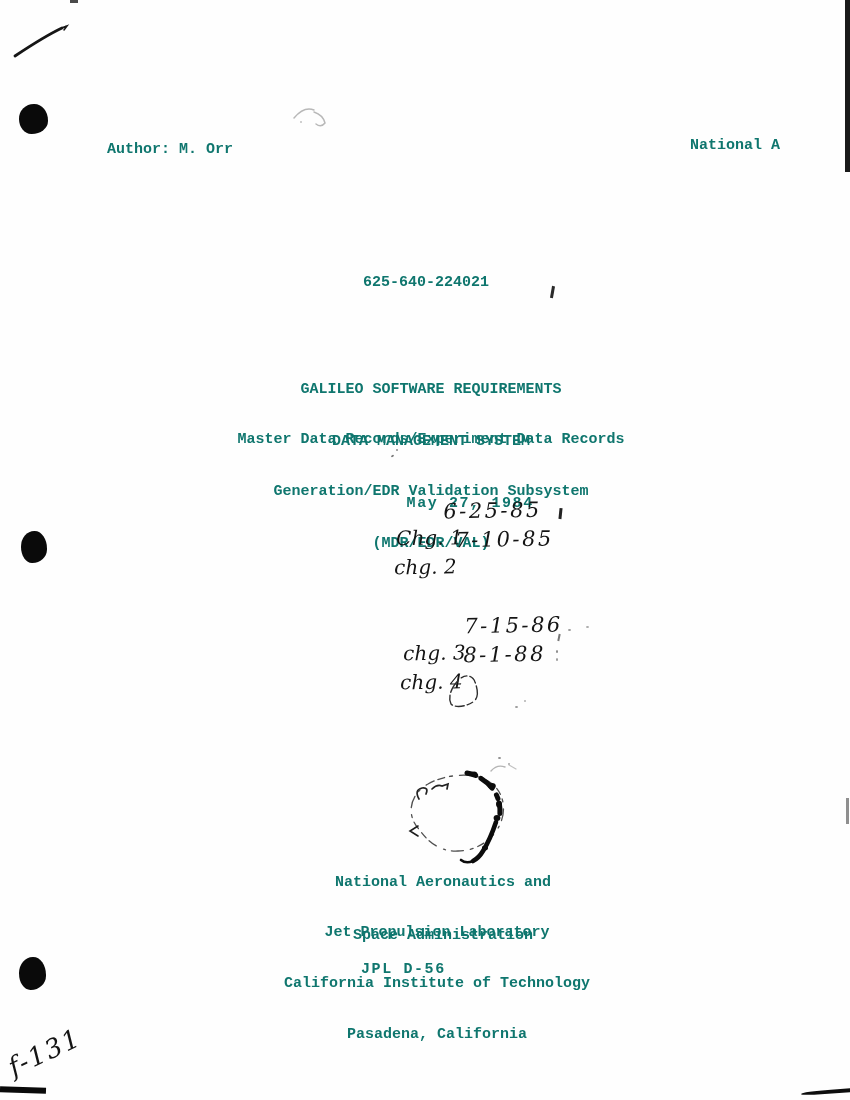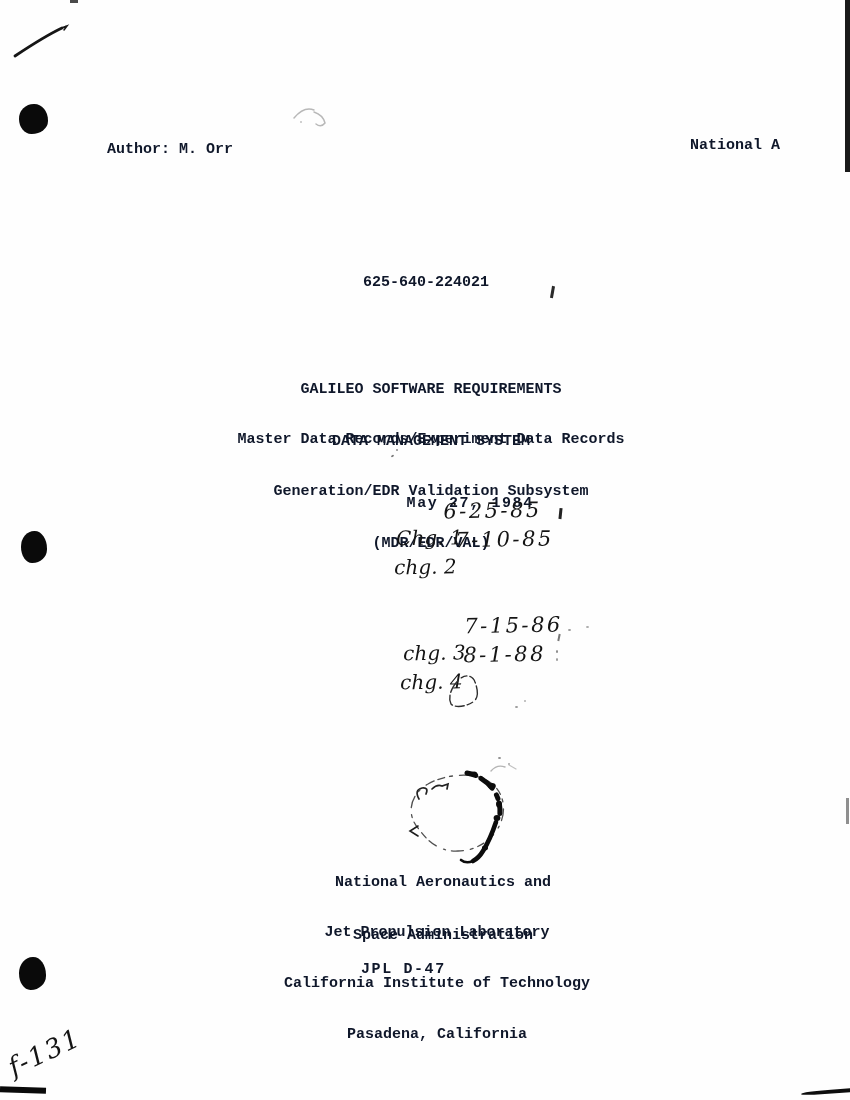--- a/index.html
+++ b/index.html
@@ -5,21 +5,21 @@
   html,body{margin:0;padding:0;background:#e8e8e8;}
   .page{
     position:relative;width:850px;height:1100px;margin:0 auto;
     background:#fefefe;overflow:hidden;
     font-family:"Liberation Mono",monospace;
   }
   
   .tw{
     position:absolute;
     font:700 15px/17.4px "Liberation Mono",monospace;
-    color:#0f172a;white-space:pre;letter-spacing:0;
+    color:#0f766e;white-space:pre;letter-spacing:0;
   }
   .center{text-align:center;}
   .pica{letter-spacing:1.6px;}
   .abstract{line-height:19.2px;}
   .sub{line-height:17.2px;}
   .agency{line-height:17.8px;}
   .lab{line-height:17px;}
   
   .hw{
     position:absolute;
@@ -150,20 +150,20 @@
       <ellipse cx="97" cy="90" rx="3" ry="2.4"></ellipse>
     </g>
   </svg>
 
   <div class="tw center lab" style="left:10px;top:890px;width:854px;">
     <div>Jet Propulsion Laboratory</div>
     <div>California Institute of Technology</div>
     <div>Pasadena, California</div>
   </div>
 
-  <div class="tw pica" style="left:361px;top:961px;">JPL D-47</div>
+  <div class="tw pica" style="left:361px;top:961px;">JPL D-56</div>
 
   <div class="hw page-mark" style="left:16px;top:1052px;">f-131</div>
 
   <div class="artifact" style="left:0;top:1087px;width:46px;height:6px;background:#0a0a0a;transform:rotate(2deg);"></div>
   <div class="artifact" style="left:801px;top:1090px;width:50px;height:4px;background:#0d0d0d;border-radius:60% 0 0 40%;transform:rotate(-4deg);"></div>
 
 </div>
 
 </body></html>

